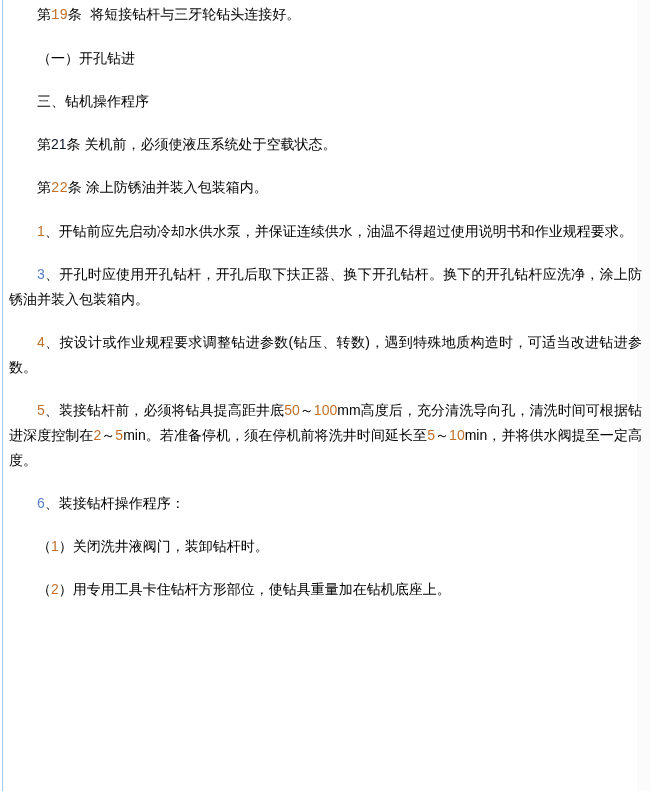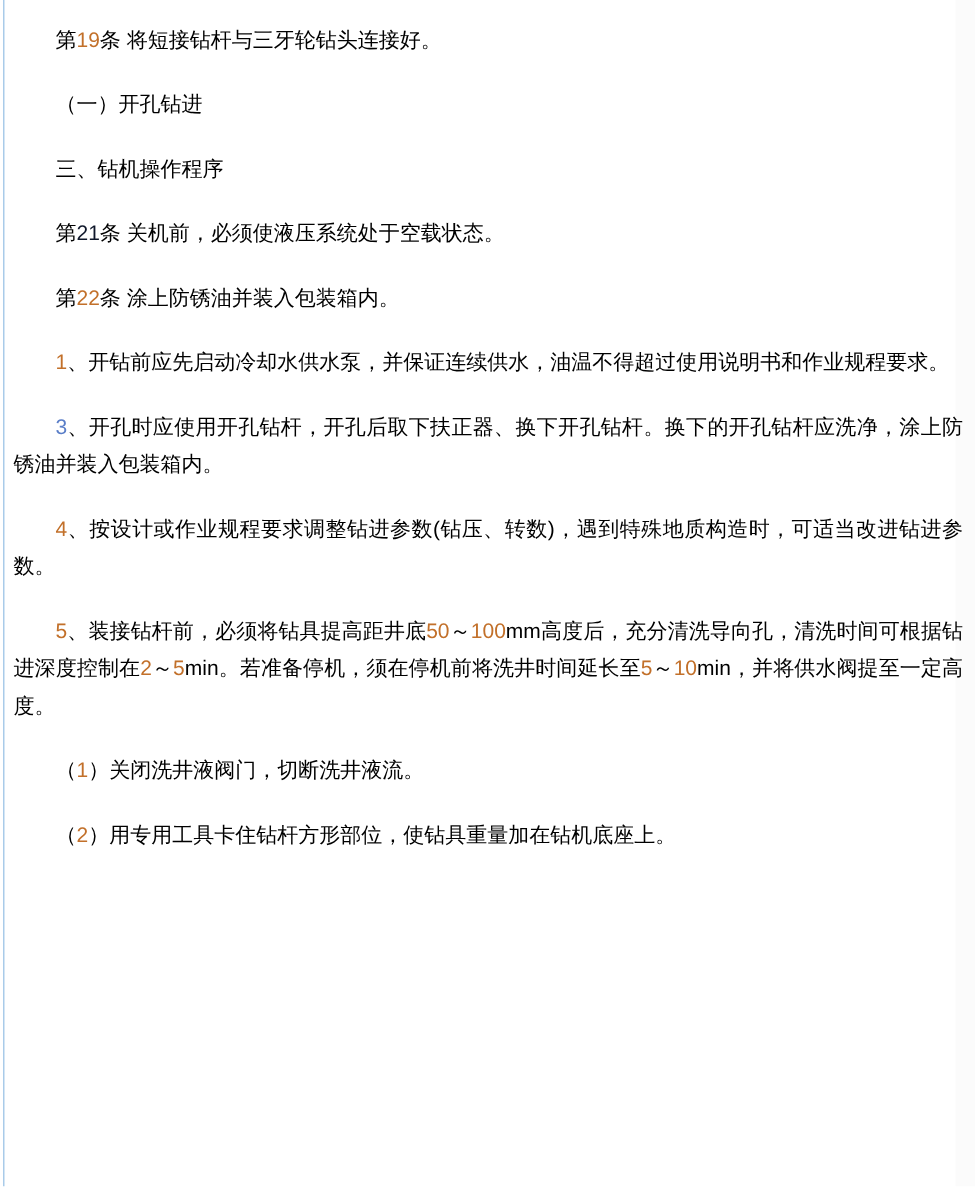--- a/index.html
+++ b/index.html
@@ -36,33 +36,35 @@
     color: #000000;
     text-align: justify;
   }
   .doc-body p {
     margin: 18px 0;
     line-height: 25px;
     text-indent: 28px;
     word-break: break-all;
   }
   .doc-body p:first-child {
-    margin-top: 14px;
+    margin-top: 3px;
+    font-family: Liberation Mono, monospace;
   }
 </style>
 </head>
 <body style="background: rgb(255, 255, 255);">
 
 <div class="left-line" style="background: rgb(169, 203, 233);"></div>
 <div class="right-shade"></div>
 <article class="doc-body" style="color: rgb(0, 0, 0);">
     <p><span>第</span><span style="color: rgb(194, 112, 42);">19</span><span>条 将短接钻杆与三牙轮钻头连接好。</span></p>
     <p><span>（一）开孔钻进</span></p>
     <p><span>三、钻机操作程序</span></p>
     <p><span>第</span><span style="color: #0f172a;">21</span><span>条 关机前，必须使液压系统处于空载状态。</span></p>
-    <p><span>第</span><span style="color: rgb(194, 112, 42);">22</span><span>条 涂上防锈油并装入包装箱内。</span></p>
+    <p><span>第</span><span style="color: rgb(194, 112, 42); font-family: Liberation Mono, monospace;">22</span><span>条 涂上防锈油并装入包装箱内。</span></p>
     <p><span style="color: rgb(194, 112, 42);">1</span><span>、开钻前应先启动冷却水供水泵，并保证连续供水，油温不得超过使用说明书和作业规程要求。</span></p>
     <p><span style="color: rgb(90, 126, 200);">3</span><span>、开孔时应使用开孔钻杆，开孔后取下扶正器、换下开孔钻杆。换下的开孔钻杆应洗净，涂上防锈油并装入包装箱内。</span></p>
     <p><span style="color: rgb(194, 112, 42);">4</span><span>、按设计或作业规程要求调整钻进参数(钻压、转数)，遇到特殊地质构造时，可适当改进钻进参数。</span></p>
     <p><span style="color: rgb(194, 112, 42);">5</span><span>、装接钻杆前，必须将钻具提高距井底</span><span style="color: rgb(194, 112, 42);">50</span><span>～</span><span style="color: rgb(194, 112, 42);">100</span><span>mm高度后，充分清洗导向孔，清洗时间可根据钻进深度控制在</span><span style="color: rgb(194, 112, 42);">2</span><span>～</span><span style="color: rgb(194, 112, 42);">5</span><span>min。若准备停机，须在停机前将洗井时间延长至</span><span style="color: rgb(194, 112, 42);">5</span><span>～</span><span style="color: rgb(194, 112, 42);">10</span><span>min，并将供水阀提至一定高度。</span></p>
-    <p><span>（</span><span style="color: rgb(194, 112, 42);">1</span><span>）关闭洗井液阀门，切断洗井液流。</span></p>
+    <p><span style="color: rgb(90, 126, 200);">6</span><span>、装接钻杆操作程序：</span></p>
+    <p><span>（</span><span style="color: rgb(194, 112, 42);">1</span><span>）关闭洗井液阀门，装卸钻杆时。</span></p>
     <p><span>（</span><span style="color: rgb(194, 112, 42);">2</span><span>）用专用工具卡住钻杆方形部位，使钻具重量加在钻机底座上。</span></p>
   </article>
 
 </body></html>

